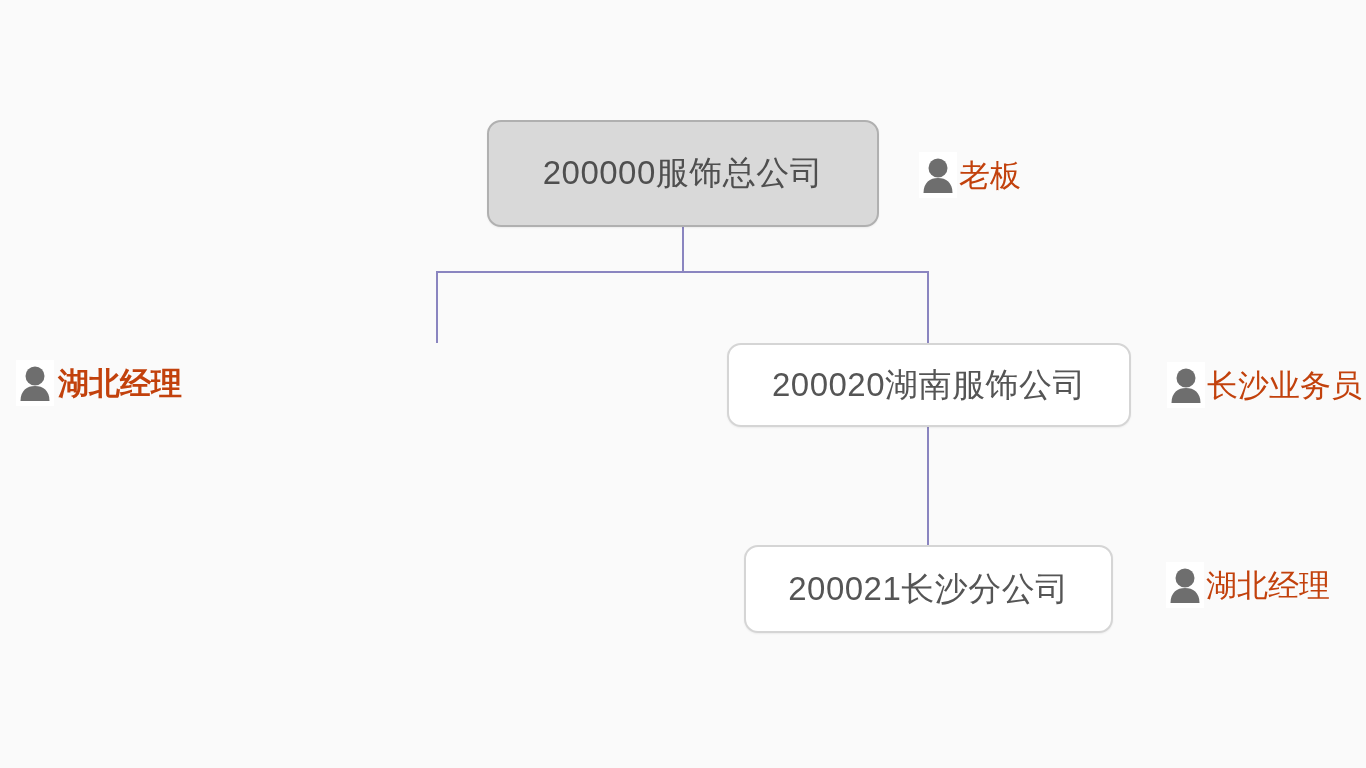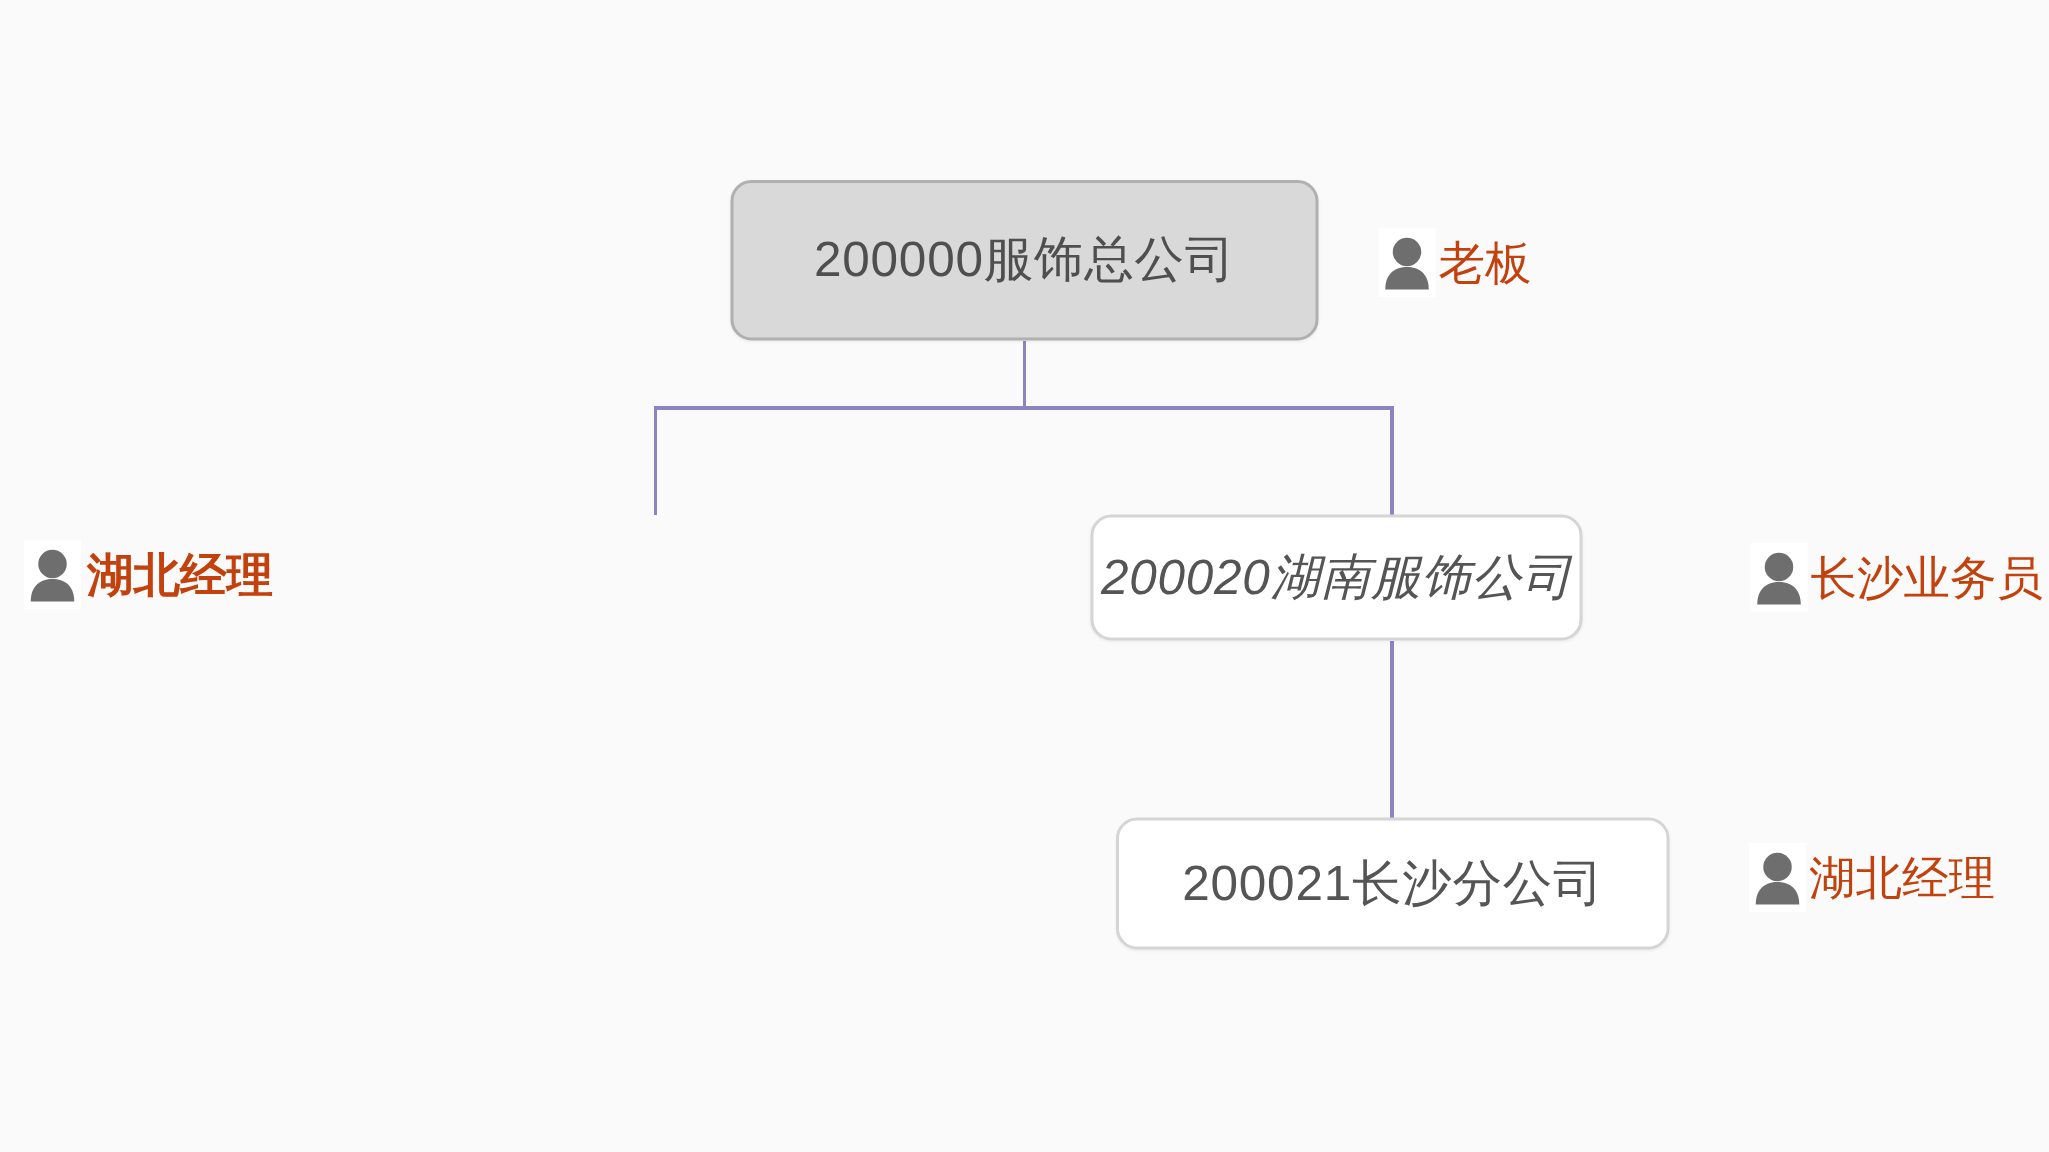--- a/index.html
+++ b/index.html
@@ -48,21 +48,21 @@
   }
 
   .node.root {
     background: #d9d9d9;
     border: 2px solid #b0b0b0;
     color: #4f4f4f;
   }
 
   #node-root   { left: 487px; top: 120px; width: 392px; height: 107px; }
   #node-hubei  { left: 236px; top: 343px; width: 404px; height: 84px;  }
-  #node-hunan  { left: 727px; top: 343px; width: 328px; height: 84px; font-style: italic;  }
+  #node-hunan  { left: 727px; top: 343px; width: 404px; height: 84px;  }
   #node-changsha { left: 744px; top: 545px; width: 369px; height: 88px; }
 
   
   .role-label {
     position: absolute;
     display: flex;
     align-items: center;
     white-space: nowrap;
   }
   .role-icon {

